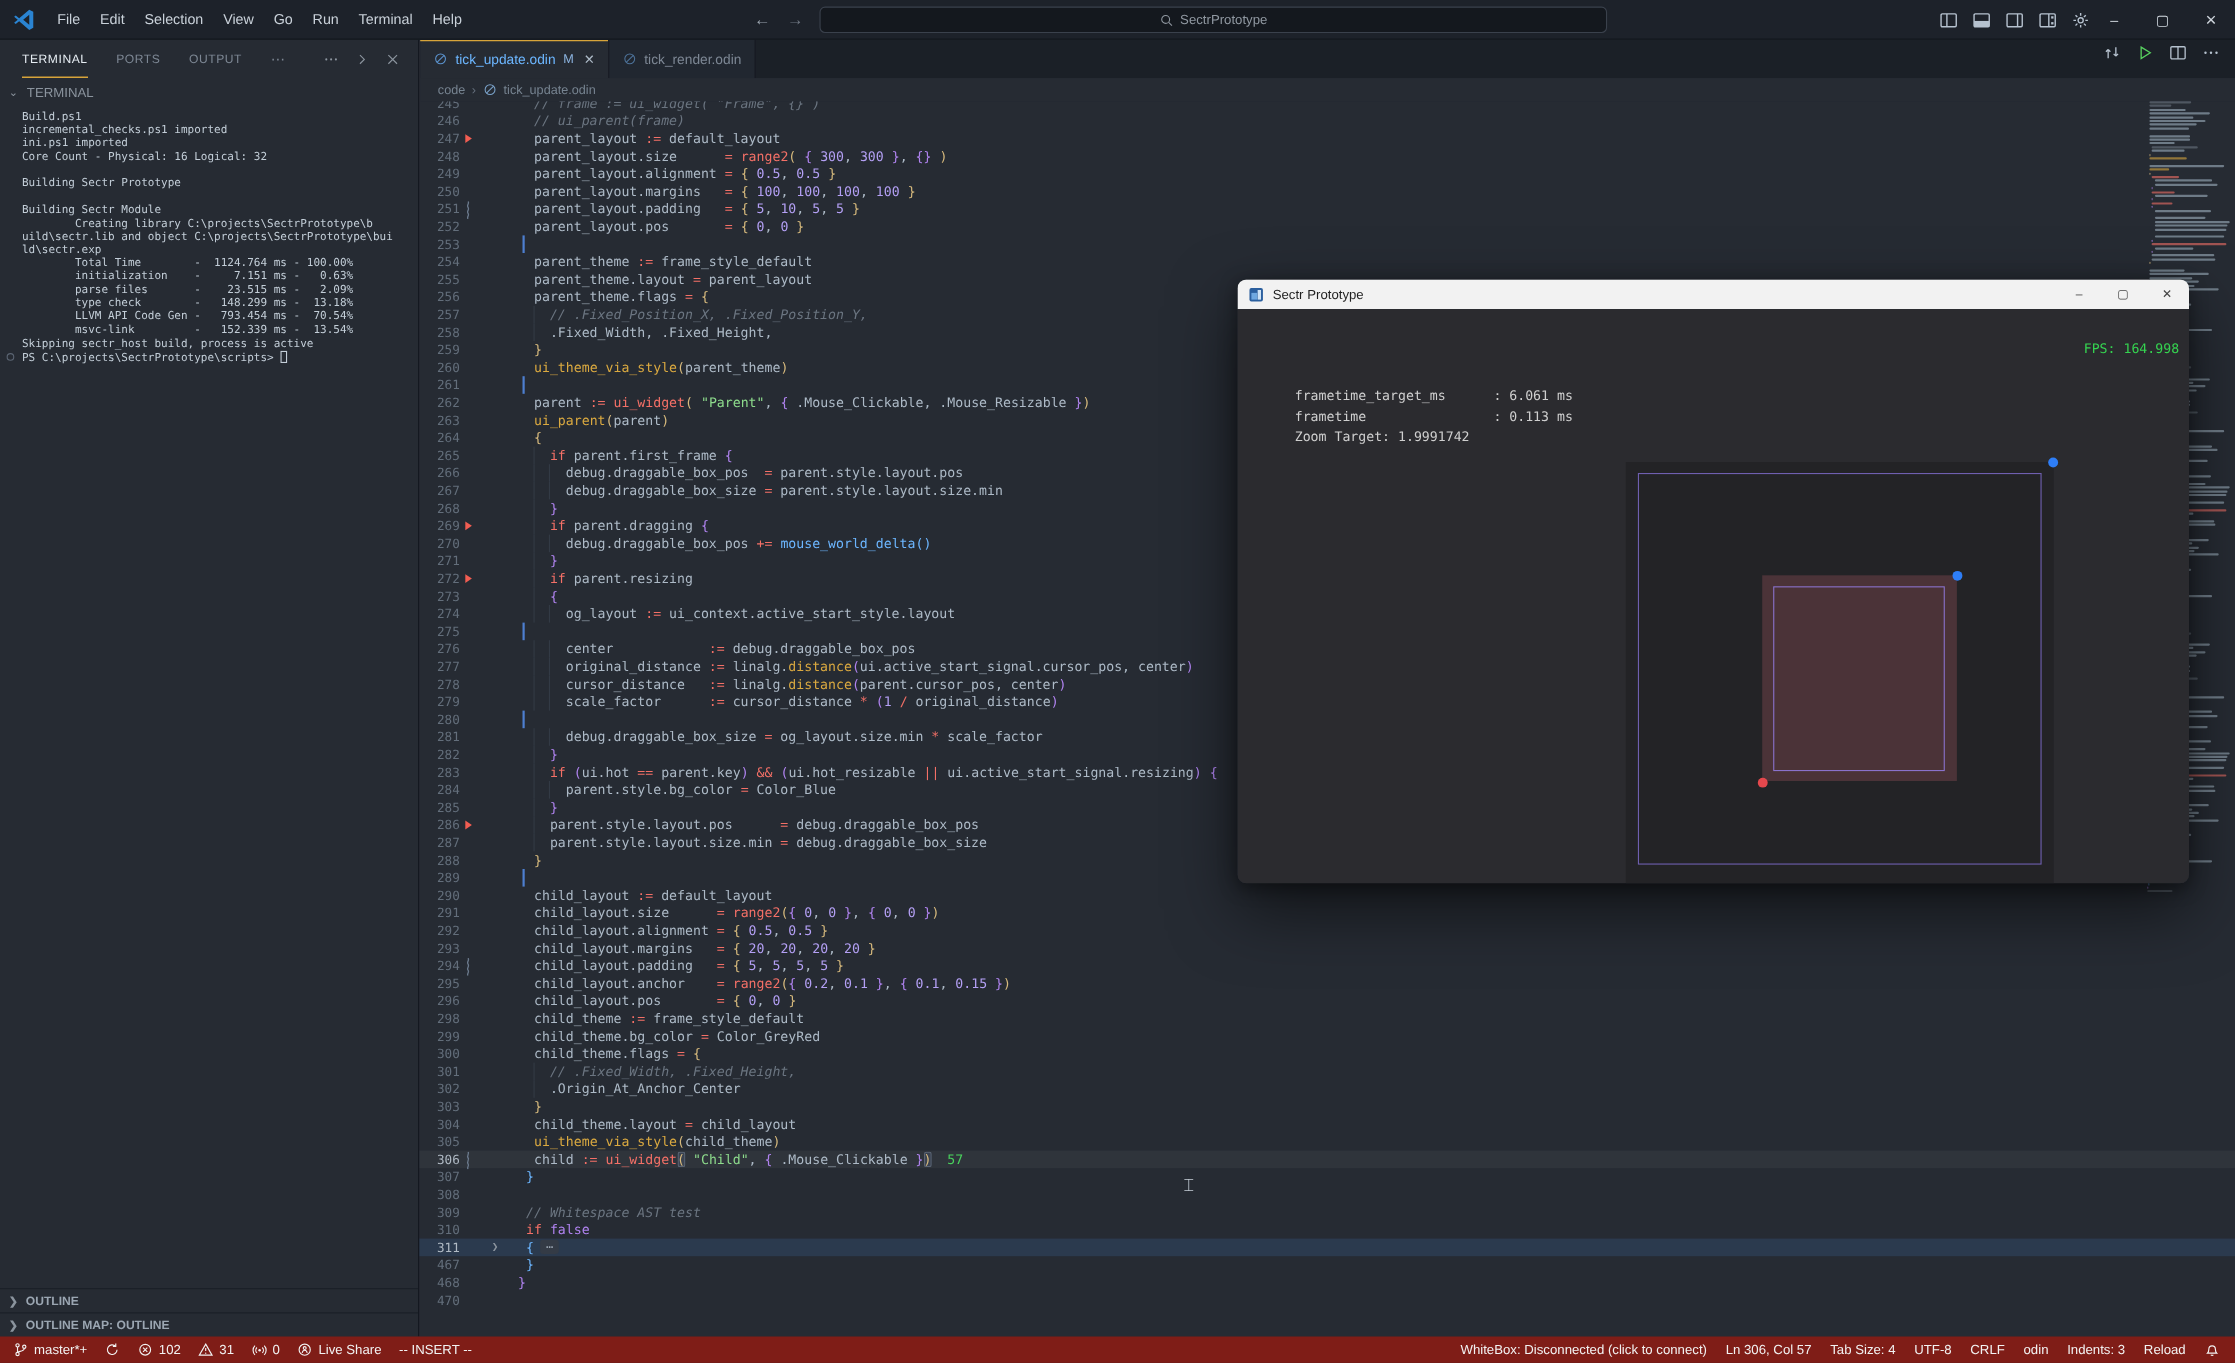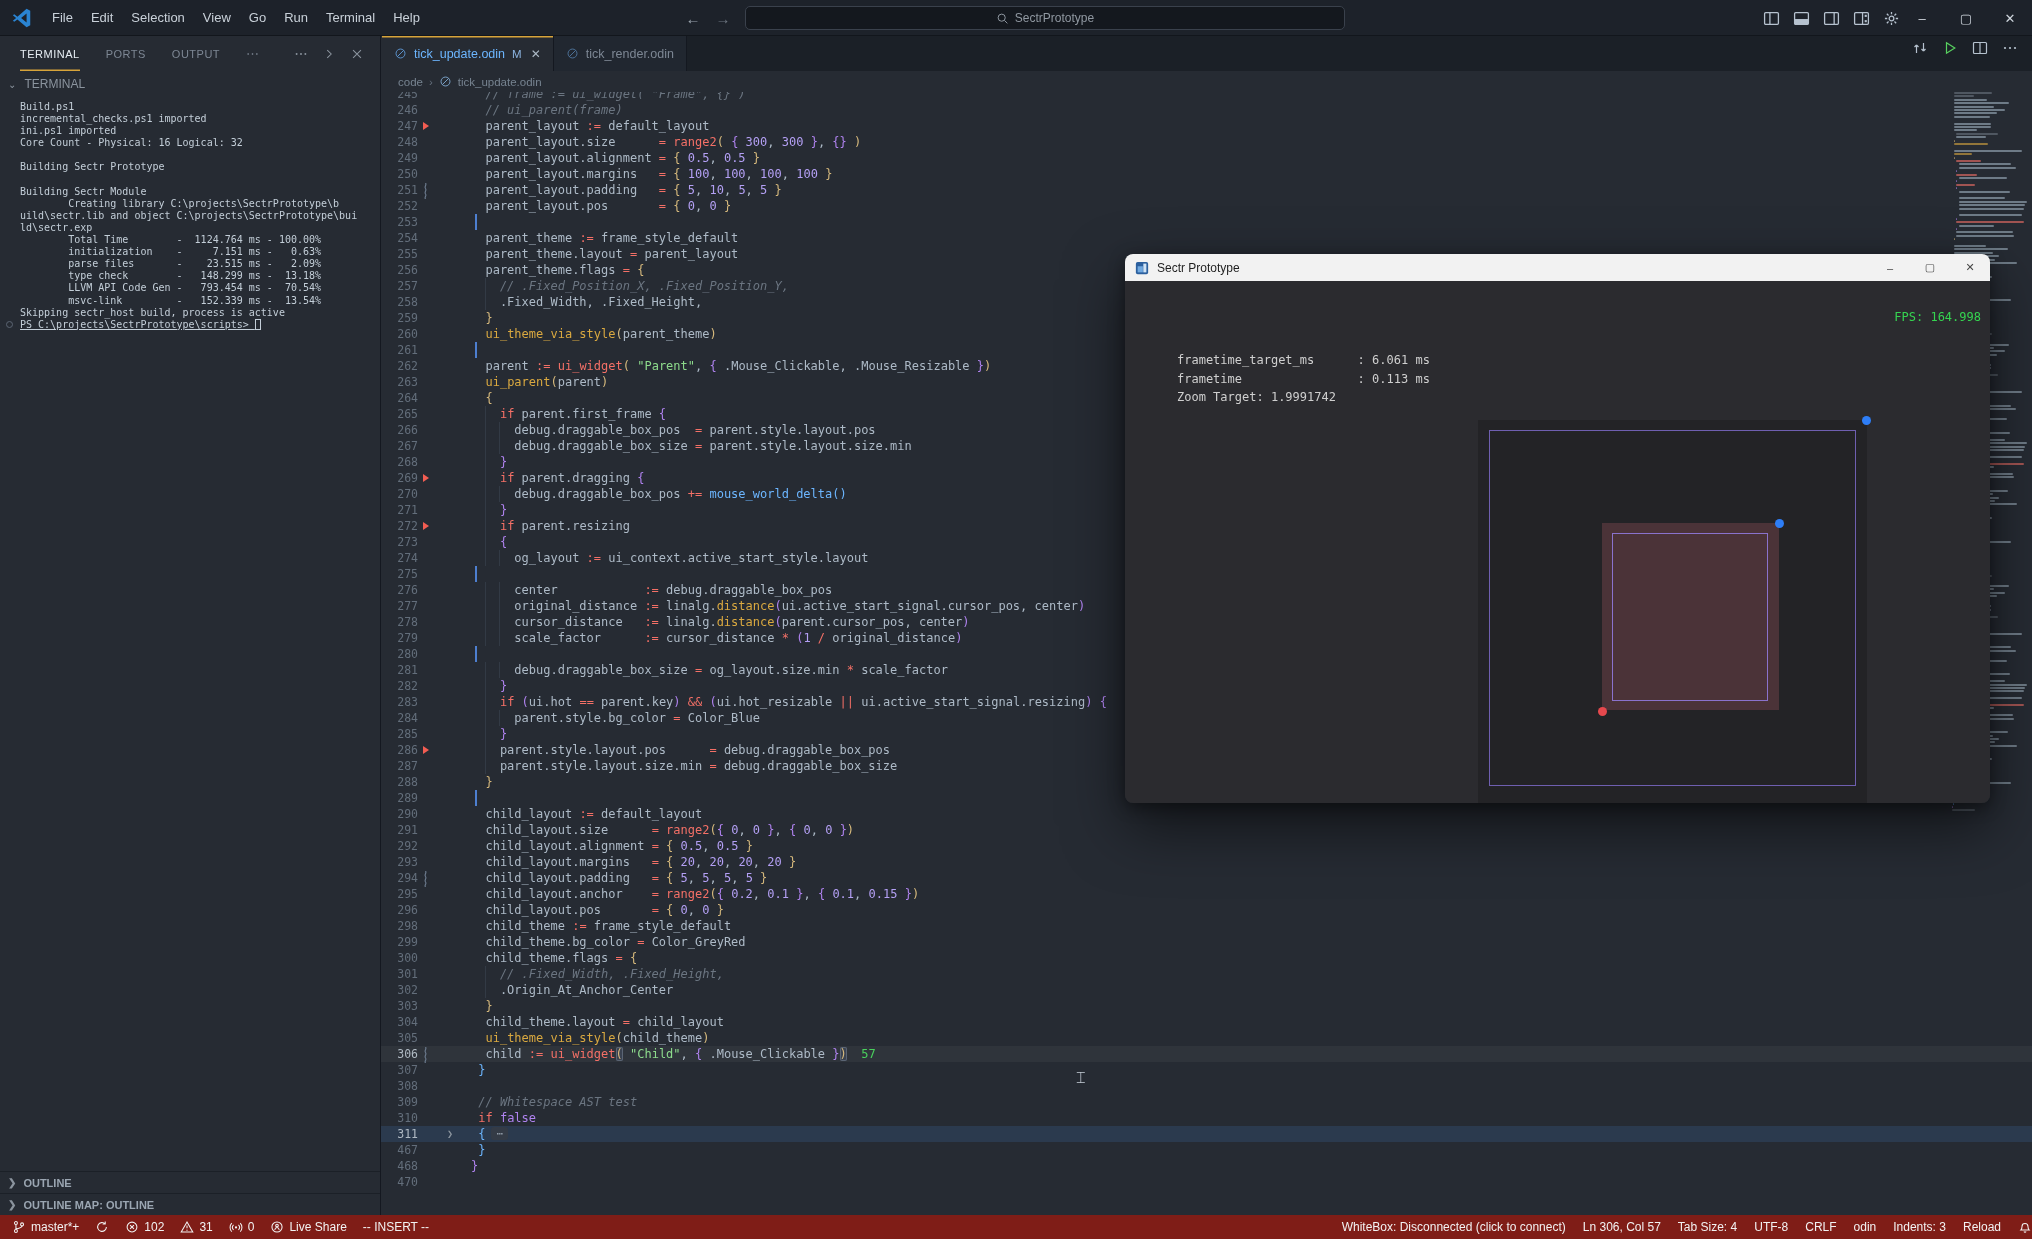--- a/index.html
+++ b/index.html
@@ -10,38 +10,38 @@
     color:#adbac7; -webkit-font-smoothing:antialiased;
   }
   svg { display:block; }
   .ico svg { stroke:currentColor; fill:none; stroke-width:1.2; }
 
   
   #titlebar { position:absolute; left:0; top:0; width:2032px; height:36px; background:#1d222a; border-bottom:1px solid #12161c; display:flex; align-items:center; z-index:7; }
   #vscode-logo { width:22px; height:22px; margin:0 10px 0 11px; }
   .menu-item { font-size:13px; color:#c9d1d9; padding:4px 9px; border-radius:4px; cursor:default; }
   .nav-arrow { position:absolute; top:7px; width:22px; height:22px; color:#9aa4ae; font-size:15px; display:flex; align-items:center; justify-content:center; }
-  #search-box { position:absolute; left:745px; top:6px; width:600px; height:24px; background:#14181e; border:1px solid #3a414c; border-radius:5px; display:flex; align-items:center; justify-content:center; gap:6px; color:#9098a1; font-size:12px; }
+  #search-box { position:absolute; left:745px; top:6px; width:716px; height:24px; background:#14181e; border:1px solid #3a414c; border-radius:5px; display:flex; align-items:center; justify-content:center; gap:6px; color:#9098a1; font-size:12px; }
   #layout-icons { position:absolute; right:132px; top:0; height:36px; display:flex; align-items:center; gap:13px; color:#b6c2cf; }
   #layout-icons .ico { width:17px; height:17px; }
   #window-buttons { position:absolute; right:0; top:0; height:36px; display:flex; }
   .win-btn { width:44px; height:36px; display:flex; align-items:center; justify-content:center; color:#cfd6dd; font-size:13px; }
 
   
   #panel { position:absolute; left:0; top:36px; width:381px; height:1179px; background:#262b33; border-right:1px solid #141820; z-index:2; }
   #panel-tabs { position:relative; height:35px; display:flex; align-items:center; padding-left:20px; gap:26px; }
   .ptab { font-size:11px; letter-spacing:.5px; color:#7d8794; height:35px; display:flex; align-items:center; }
   .ptab.active { color:#e6edf3; box-shadow:inset 0 -1.5px 0 #d7a43a; }
   #ptab-more { color:#7d8794; font-size:13px; }
   #panel-actions { position:absolute; right:16px; top:0; height:35px; display:flex; align-items:center; gap:14px; color:#8b949e; }
   #panel-actions .ico { width:14px; height:14px; }
   #terminal-section-header { height:26px; display:flex; align-items:center; gap:8px; padding-left:8px; color:#8b949e; font-size:12px; }
   #terminal-body { position:relative; padding:4px 0 0 20px; font-family:"DejaVu Sans Mono", monospace; font-size:10px; line-height:12.1px; color:#c3ced8; white-space:pre; }
   .term-line { height:12.1px; }
-  #prompt-line { position:relative;text-decoration:underline; }
+  #prompt-line { position:relative; }
   #prompt-decoration { position:absolute; left:-14px; top:2px; width:7px; height:7px; border:1px solid #5b6573; border-radius:50%; }
   #prompt-cursor { display:inline-block; width:6px; height:11px; border:1px solid #c3ced8; vertical-align:-2px; }
   .outline-row { position:absolute; left:0; width:380px; height:22px; border-top:1px solid #1b2027; display:flex; align-items:center; gap:7px; padding-left:8px; font-size:11px; font-weight:bold; color:#9ba6b2; background:#262b33; }
   .outline-chev { font-size:10px; color:#8b949e; }
 
   
   #tabstrip { position:absolute; left:382px; top:36px; width:1650px; height:35px; background:#1b2027; display:flex; z-index:2; }
   .etab { height:35px; display:flex; align-items:center; gap:7px; padding:0 12px; font-size:12.5px; background:#212730; color:#7d8794; border-right:1px solid #141820; }
   .etab.active { background:#262b33; color:#6cb6ff; box-shadow:inset 0 1.5px 0 #d7a43a; }
   .etab .badge { font-size:11.5px; color:#8cb4e0; }
@@ -97,21 +97,21 @@
   #shape-outer-border { position:absolute; left:364px; top:149px; width:367px; height:356px; border:1px solid #6f5fb0; }
   #shape-child { position:absolute; left:477px; top:242px; width:177px; height:187px; background:#4b3338; }
   #shape-child-border { position:absolute; left:487px; top:252px; width:156px; height:168px; border:1px solid #8a72cc; }
   .dot { position:absolute; width:9px; height:9px; border-radius:50%; }
   .dot.blue { background:#2e7ef7; }
   .dot.red { background:#e5484d; }
 
   
   #statusbar { position:absolute; left:0; top:1215px; width:2032px; height:24px; background:#7f1d17; color:#f2f2f2; display:flex; align-items:center; font-size:12px; z-index:8; }
   #status-left { display:flex; align-items:center; gap:16px; padding-left:12px; }
-  #status-right { margin-left:auto; display:flex; align-items:center; gap:17px; }
+  #status-right { margin-left:auto; display:flex; align-items:center; gap:17px; padding-right:14px; }
   .status-item { display:flex; align-items:center; gap:5px; white-space:nowrap; }
   .status-item .ico { width:14px; height:14px; }
 </style>
 </head>
 <body>
 
 <div id="root">
 
   <div id="titlebar">
     <svg id="vscode-logo" viewBox="0 0 24 24">

